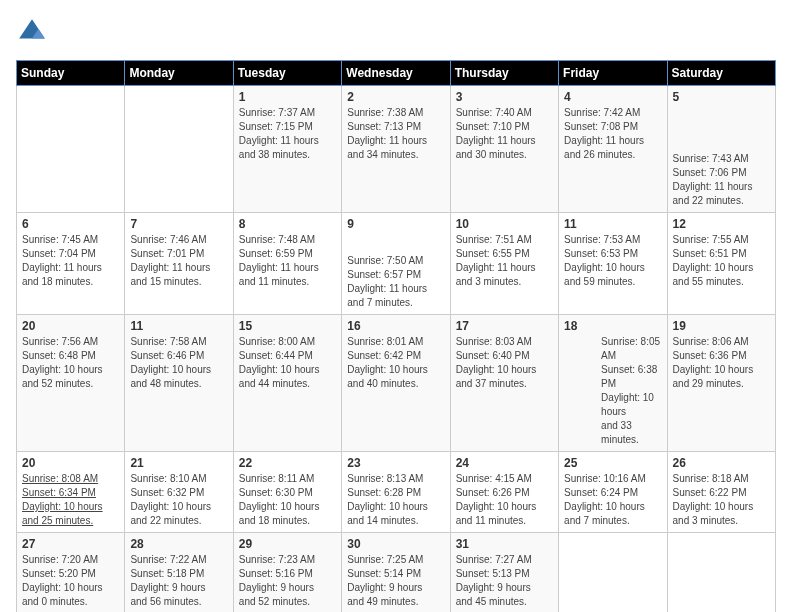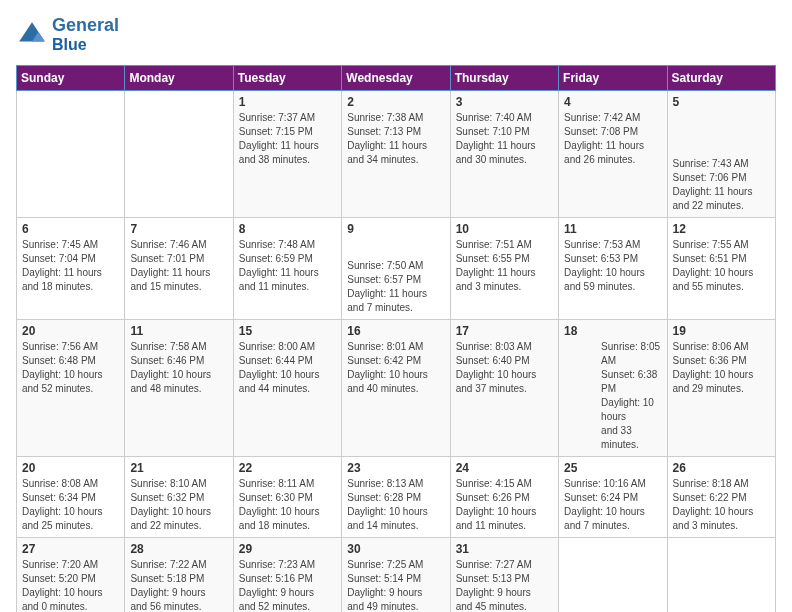--- a/index.html
+++ b/index.html
@@ -45,21 +45,21 @@
     .subtitle {
       font-size: 14px;
       color: #555;
     }
     table {
       width: 100%;
       border-collapse: collapse;
       table-layout: fixed;
     }
     thead tr th {
-      background-color: #701a75;
+      background-color: #000000;
       color: #fff;
       font-size: 12px;
       padding: 5px 4px;
       text-align: left;
       border: 1px solid #5a90cc;
       font-weight: bold;
     }
     tbody tr td {
       border: 1px solid #ccc;
       vertical-align: top;
@@ -89,24 +89,20 @@
   </style>
 </head>
 <body>
 
 <div class="header">
   <div class="logo">
     <svg class="logo-icon" viewBox="0 0 40 40">
       <polygon points="20,4 36,28 4,28" fill="#2e6da4"></polygon>
       <polygon points="28,16 36,28 20,28" fill="#5a90cc"></polygon>
     </svg>
-    <div class="logo-text">
-      <div><span>General</span></div>
-      <div style="color:#1a5fa0; font-size:16px;">Blue</div>
-    </div>
   </div>
   <div class="title-block">
     <div class="month-title"></div>
     <div class="subtitle"></div>
   </div>
 </div>
 
 <table>
   <thead>
     <tr>
@@ -257,21 +253,21 @@
           <span class="day-num">19</span>
           <div class="day-info" style="white-space: pre-line;">Sunrise: 8:06 AM
 Sunset: 6:36 PM
 Daylight: 10 hours
 and 29 minutes.</div>
         </td>
       </tr>
       <tr>
         <td>
           <span class="day-num">20</span>
-          <div class="day-info" style="white-space: pre-line;">Sunrise: 8:08 AM
+          <div class="day-info" style="white-space: pre-line; text-decoration: underline;">Sunrise: 8:08 AM
 Sunset: 6:34 PM
 Daylight: 10 hours
 and 25 minutes.</div>
         </td>
         <td>
           <span class="day-num">21</span>
           <div class="day-info" style="white-space: pre-line;">Sunrise: 8:10 AM
 Sunset: 6:32 PM
 Daylight: 10 hours
 and 22 minutes.</div>

